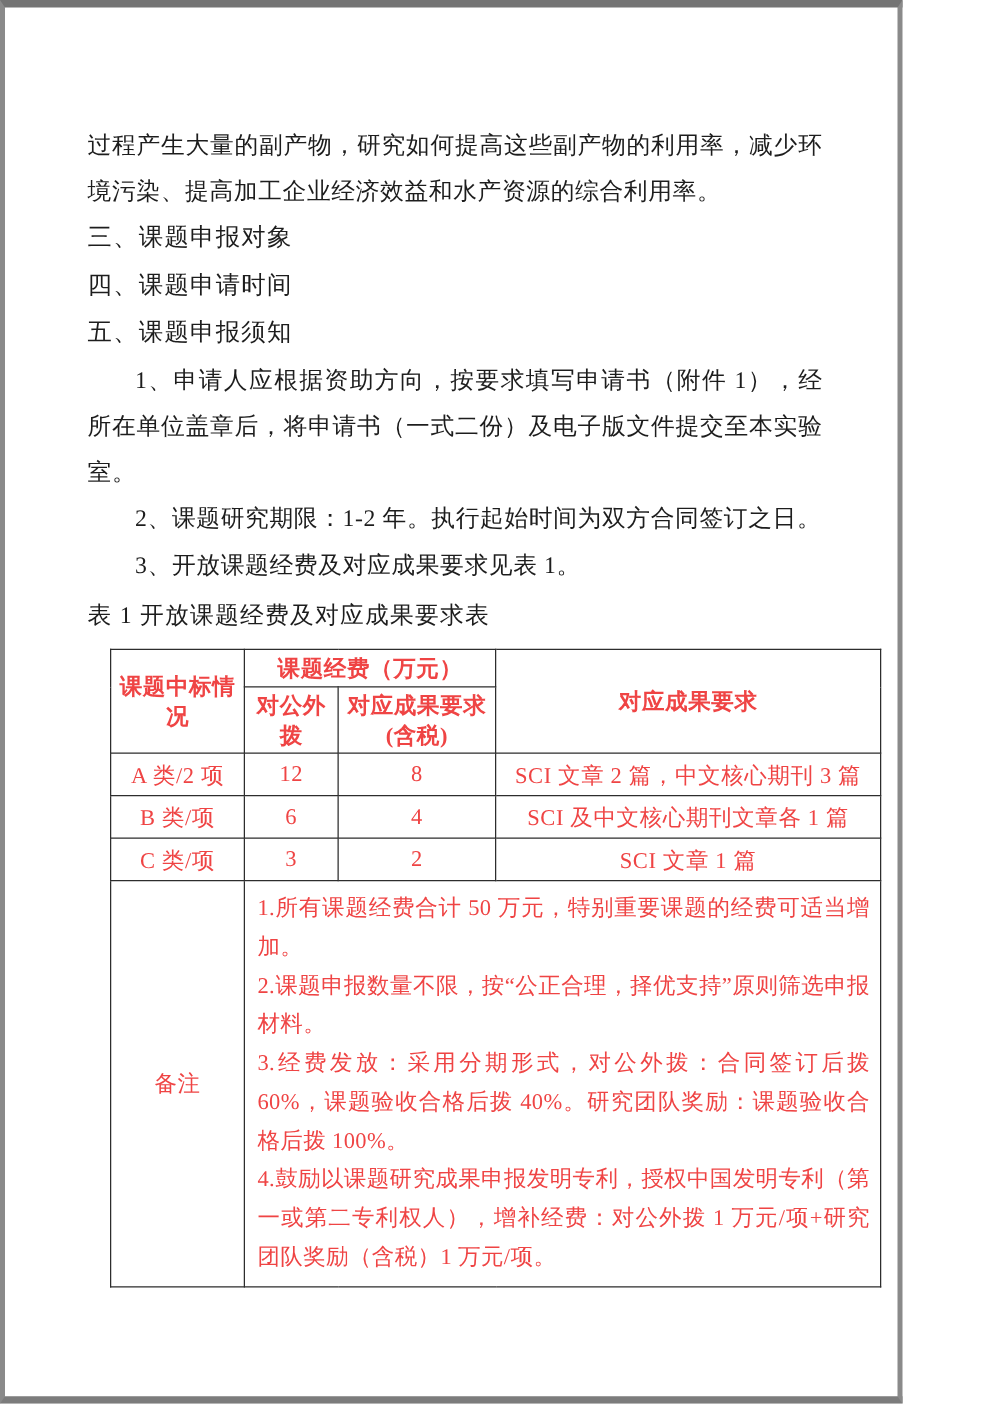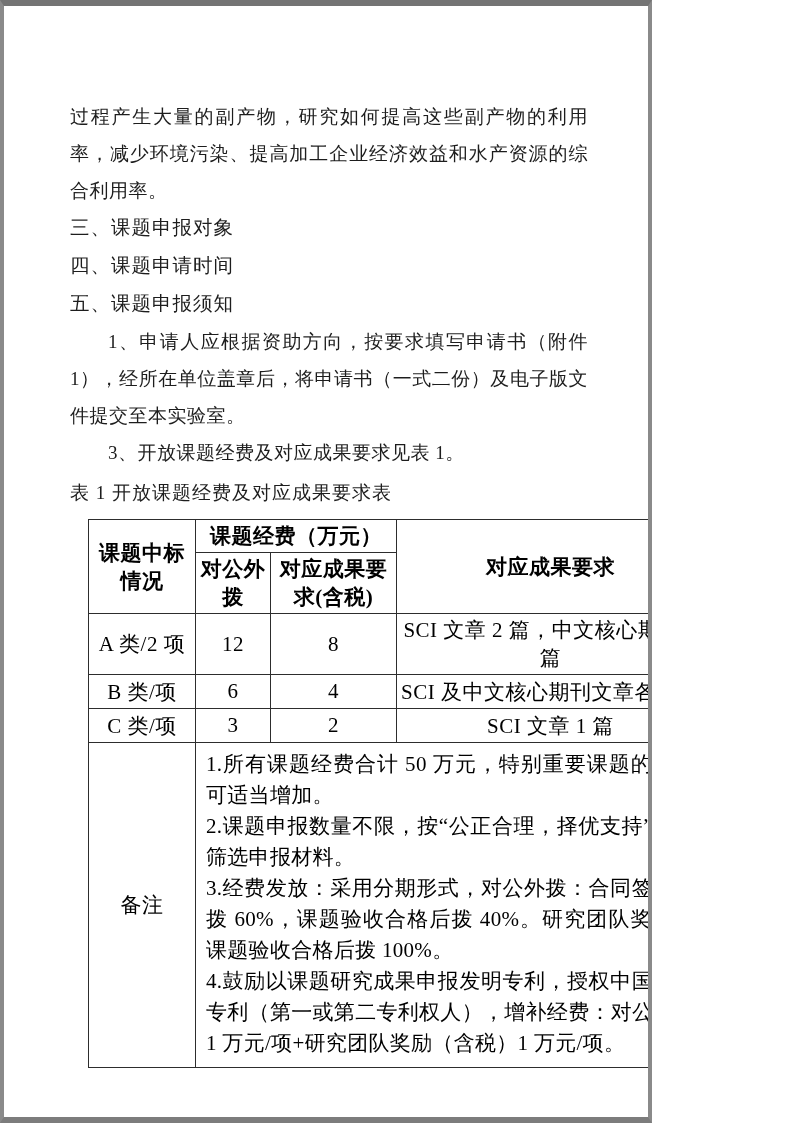--- a/index.html
+++ b/index.html
@@ -3,21 +3,21 @@
 <meta charset="utf-8">
 <style>
   * { box-sizing: border-box; margin: 0; padding: 0; }
   html, body {
     width: 794px; height: 1123px;
     background: #ffffff;
     font-family: "Liberation Serif", "DejaVu Serif", serif;
   }
   .page {
     position: relative;
-    width: 652px; height: 1123px;
+    width: 722px; height: 1123px;
     background: #ffffff;
     border-top: 6px solid #747474;
     border-bottom: 6px solid #7c7c7c;
     border-left: 4px solid #8a8a8a;
     border-right: 4px solid #8a8a8a;
     overflow: hidden;
   }
   .content {
     padding: 92px 60px 0 66px;
     color: #1d1d1d;
@@ -38,22 +38,22 @@
   .caption {
     line-height: 40px;
     margin-top: 2px;
     letter-spacing: 1px;
   }
   .req-table {
     border-collapse: collapse;
     width: 616px;
     margin-left: 18px;
     margin-top: 6px;
-    font-size: 21px;
-    color: #000000;
+    font-size: 18px;
+    color: #ef4444;
     table-layout: fixed;
   }
   .req-table th, .req-table td {
     border: 1.5px solid #2d2d2d;
     text-align: center;
     vertical-align: middle;
     font-weight: normal;
     padding: 2px 4px;
   }
   .req-table .col-bid     { width: 107px; }
@@ -85,20 +85,21 @@
     <p class="heading">三、课题申报对象</p>
 
 
     <p class="heading">四、课题申请时间</p>
 
 
     <p class="heading">五、课题申报须知</p>
 
     <p class="para indent">1、申请人应根据资助方向，按要求填写申请书（附件 1），经所在单位盖章后，将申请书（一式二份）及电子版文件提交至本实验室。</p>
 
+    <p class="para indent">2、课题研究期限：1-2 年。执行起始时间为双方合同签订之日。</p>
 
     <p class="para indent">3、开放课题经费及对应成果要求见表 1。</p>
 
     <p class="caption">表 1 开放课题经费及对应成果要求表</p>
 
     <table class="req-table">
       <colgroup>
         <col class="col-bid">
         <col class="col-public">
         <col class="col-reward">

